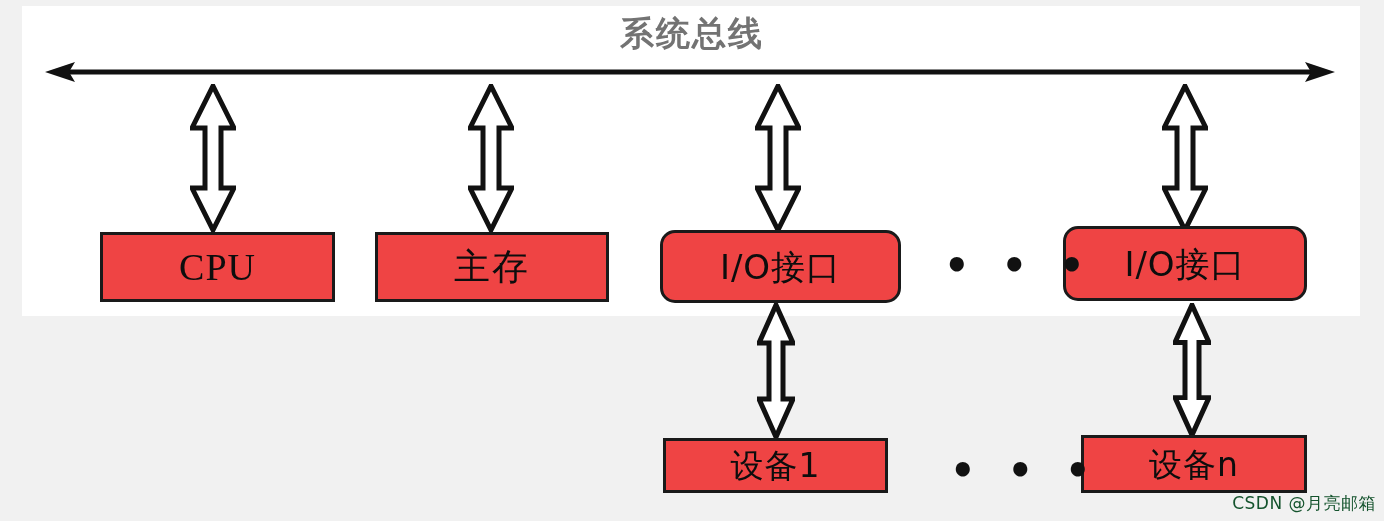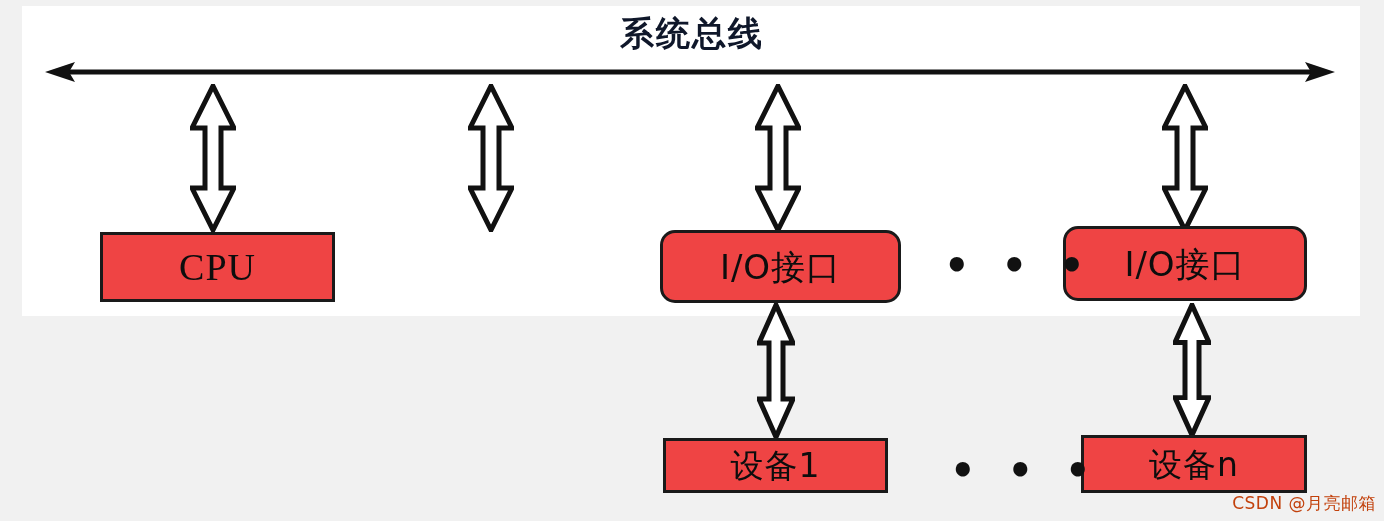--- a/index.html
+++ b/index.html
@@ -28,21 +28,21 @@
   #bus-title {
     position: absolute;
     left: 0;
     top: 16px;
     width: 1384px;
     text-align: center;
     font-family: "DejaVu Sans", "Liberation Sans", sans-serif;
     font-size: 34px;
     font-weight: 700;
     letter-spacing: 2px;
-    color: #0f172a;
+    color: #737373;
     line-height: 1;
   }
   
   #bus-line {
     position: absolute;
     left: 45px;
     top: 56px;
     width: 1290px;
     height: 32px;
   }
@@ -112,21 +112,21 @@
   #ellipsis-top    { left: 944px; top: 245px; }
   #ellipsis-bottom { left: 950px; top: 450px; }
 
   
   #watermark {
     position: absolute;
     right: 8px;
     bottom: 6px;
     font-family: "DejaVu Sans", "Liberation Sans", sans-serif;
     font-size: 17px;
-    color: #c2410c;
+    color: #14532d;
     letter-spacing: 0.5px;
     white-space: nowrap;
   }
 </style>
 </head>
 <body>
 
 <div id="stage">
 
   <div id="white-panel"></div>
@@ -153,20 +153,21 @@
   </svg>
 
   <svg class="harrow" id="arrow-dev1" viewBox="0 0 38 136" xmlns="http://www.w3.org/2000/svg" preserveAspectRatio="none">
     <polygon points="19,2 36,40 26,40 26,96 36,96 19,134 2,96 12,96 12,40 2,40" fill="#ffffff" stroke="#111111" stroke-width="5" stroke-linejoin="miter"></polygon>
   </svg>
   <svg class="harrow" id="arrow-devn" viewBox="0 0 38 136" xmlns="http://www.w3.org/2000/svg" preserveAspectRatio="none">
     <polygon points="19,2 36,40 26,40 26,96 36,96 19,134 2,96 12,96 12,40 2,40" fill="#ffffff" stroke="#111111" stroke-width="5" stroke-linejoin="miter"></polygon>
   </svg>
 
   <div class="box serif" id="box-cpu">CPU</div>
+  <div class="box songti" id="box-mem">主存</div>
   <div class="box sans" id="box-io-1">I/O接口</div>
   <div class="box sans" id="box-io-n">I/O接口</div>
 
   <div class="box devbox" id="box-dev-1">设备1</div>
   <div class="box devbox" id="box-dev-n">设备n</div>
 
   <div class="ellipsis" id="ellipsis-top">• • •</div>
   <div class="ellipsis" id="ellipsis-bottom">• • •</div>
 
   <div id="watermark">CSDN @月亮邮箱</div>

